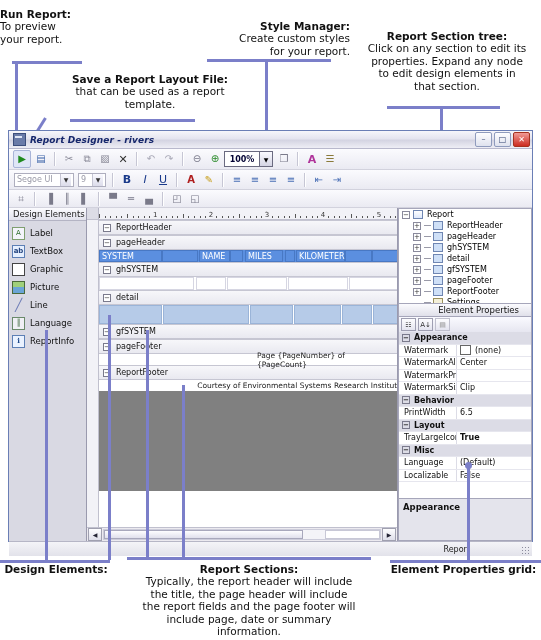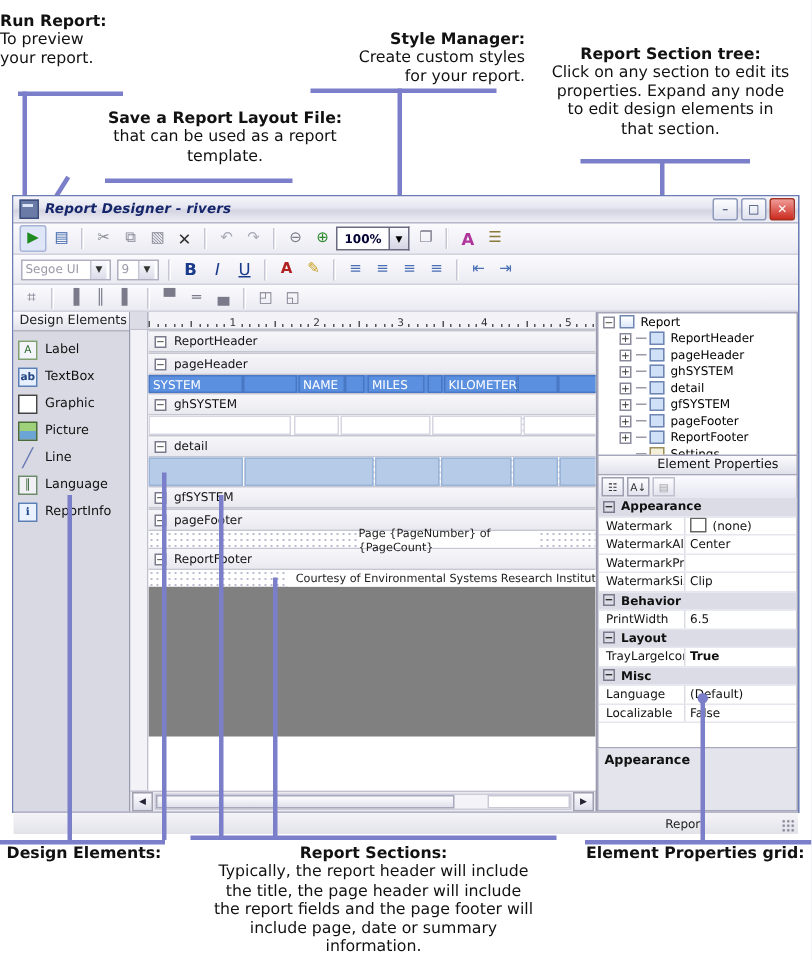--- a/index.html
+++ b/index.html
@@ -414,21 +414,21 @@
           <div class="band-hdr">
             <span class="band-exp">−</span>
             <span>gfSYSTEM</span>
           </div>
 
           <div class="band-hdr">
             <span class="band-exp">−</span>
             <span>pageFooter</span>
           </div>
           <div class="band-body dots" style="height:11px;">
-            <div class="txtel" style="left:140px;width:120px;background:#fff;">
+            <div class="txtel" style="left:158px;width:120px;background:#fff;">
               <span>Page {PageNumber} of {PageCount}</span>
             </div>
           </div>
 
           <div class="band-hdr">
             <span class="band-exp">−</span>
             <span>ReportFooter</span>
           </div>
           <div class="band-body dots" style="height:11px;">
             <div class="txtel" style="left:93px;width:215px;background:#fff;">

